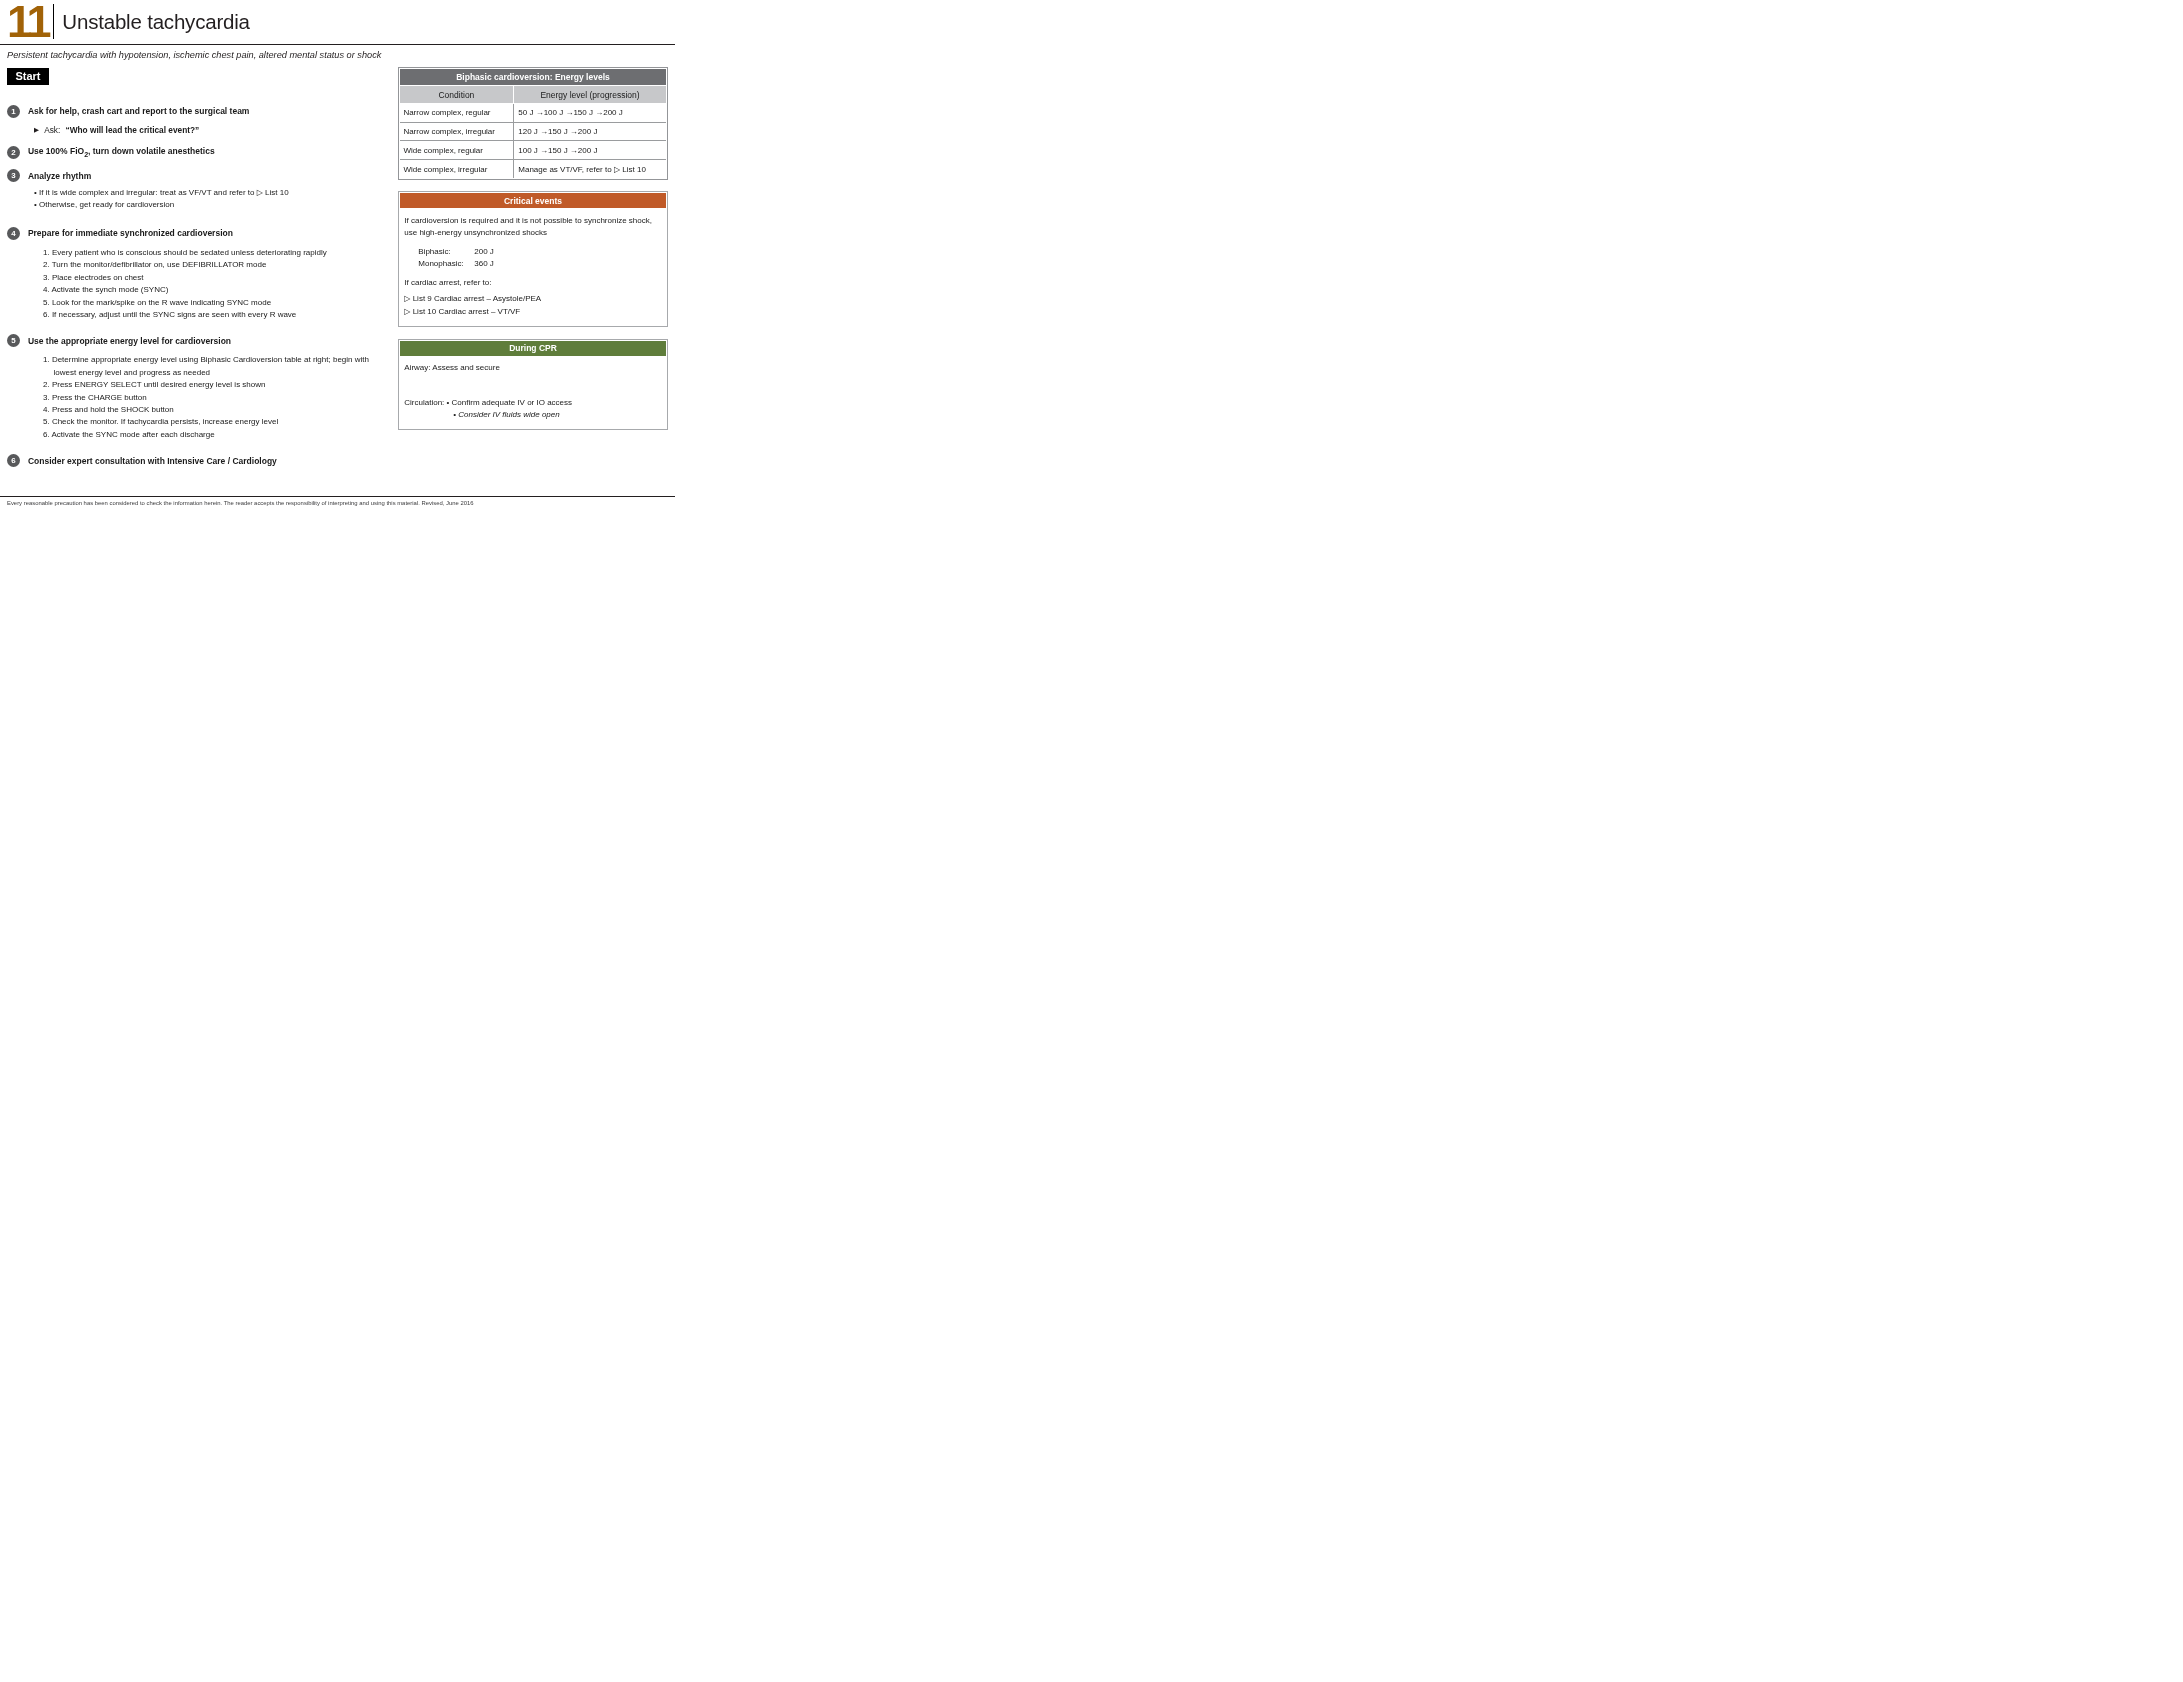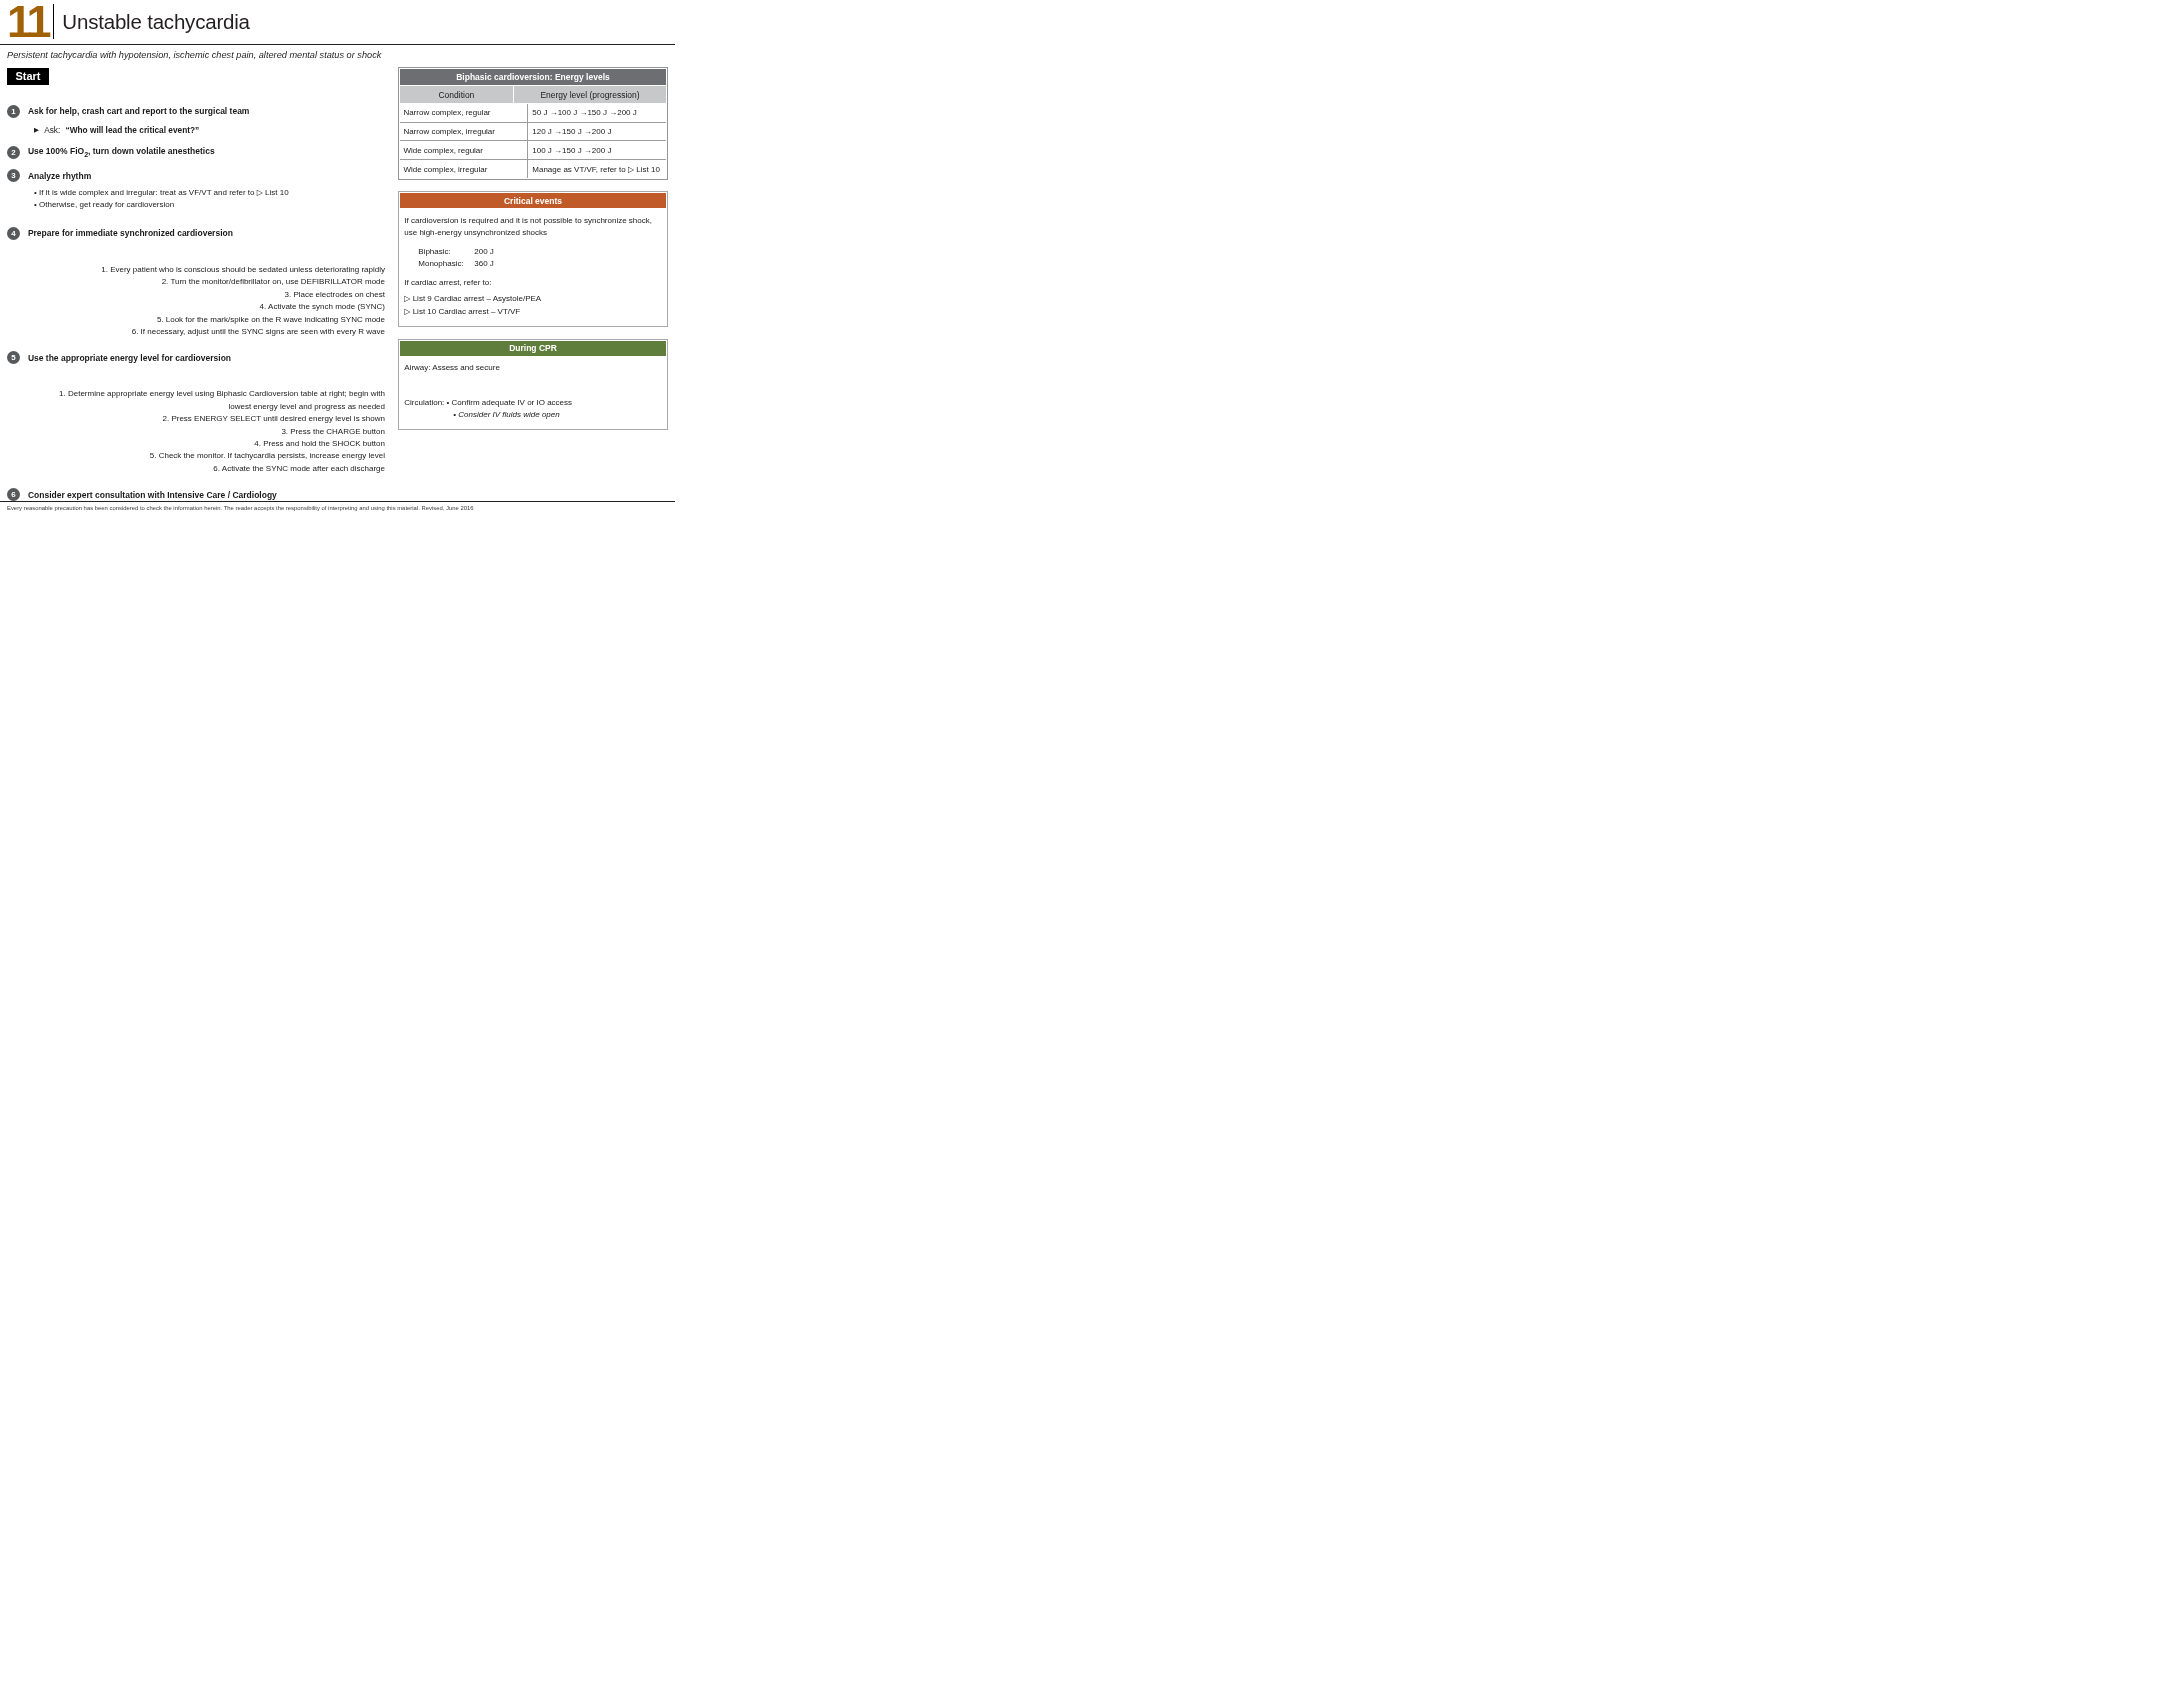--- a/index.html
+++ b/index.html
@@ -25,33 +25,33 @@
   .step { display:flex; align-items:center; gap:7.9px; }
   .step-circle { width:13px; height:13px; border-radius:50%; background:#58595b; color:#fff; font-weight:bold;
                  font-size:7.9px; display:flex; align-items:center; justify-content:center; flex:none; }
   .step-title { font-weight:bold; font-size:8.5px; }
   .mt24 { margin-top:10.5px; } .mt30 { margin-top:13px; } .mt36 { margin-top:15.7px; }
   .ask-line { display:flex; align-items:center; gap:5.2px; margin:7.9px 0 10.5px 27px; font-size:8.3px;text-align:right; }
   .tri-solid { font-size:6.5px; color:#231f20; }
   .bold { font-weight:bold; }
   .bullets { margin:4.4px 0 0 27px; }
   .bullets div { font-size:8px; line-height:12.2px; }
-  .olist { margin:24px 0 0 36px; max-width:345px;text-align:right; }
+  .olist { margin:7px 0 0 36px; max-width:345px; }
   .olist div { font-size:8px; line-height:12.4px; padding-left:10.5px; text-indent:-10.5px; }
 
   
   .etable { border:0.9px solid #939598; padding:0.9px; background:#fff; }
   .etable-title { background:#6d6e71; color:#fff; font-weight:bold; font-size:8.5px; text-align:center; padding:3.1px 0; }
   .ehead { display:flex; background:#c7c8ca; margin-top:0.9px; font-size:8.5px; }
   .ehead .c1 { width:114px; text-align:center; padding:3.5px 0; border-right:0.9px solid #fff; }
   .ehead .c2 { flex:1; text-align:center; padding:3.5px 0; }
   .ebody { margin-top:0.9px; }
   .erow { display:flex; border-top:0.7px solid #9a9c9e; }
   .erow:first-child { border-top:none; }
-  .erow .c1 { width:128px; padding:4.4px 3.5px; font-size:8px; border-right:0.7px solid #9a9c9e; }
+  .erow .c1 { width:114px; padding:4.4px 3.5px; font-size:8px; border-right:0.7px solid #9a9c9e; }
   .erow .c2 { flex:1; padding:4.4px 4.4px; font-size:8px; }
 
   
   .panel { border:0.9px solid #a7a9ac; padding:0.9px; margin-top:11.4px; }
   .panel-head { color:#fff; font-weight:bold; font-size:8.5px; text-align:center; padding:2.6px 0; }
   .panel-body { padding:6.1px 4.4px 7px; font-size:8px; line-height:12.2px; }
   .panel-body p { margin:0 0 7px; }
   .dose { display:grid; grid-template-columns:56px auto; margin:0 0 7px 14px; line-height:11.8px; }
   .refs div { line-height:12.7px; }
   .cpr-indent { margin-left:49px;font-style:italic; }

